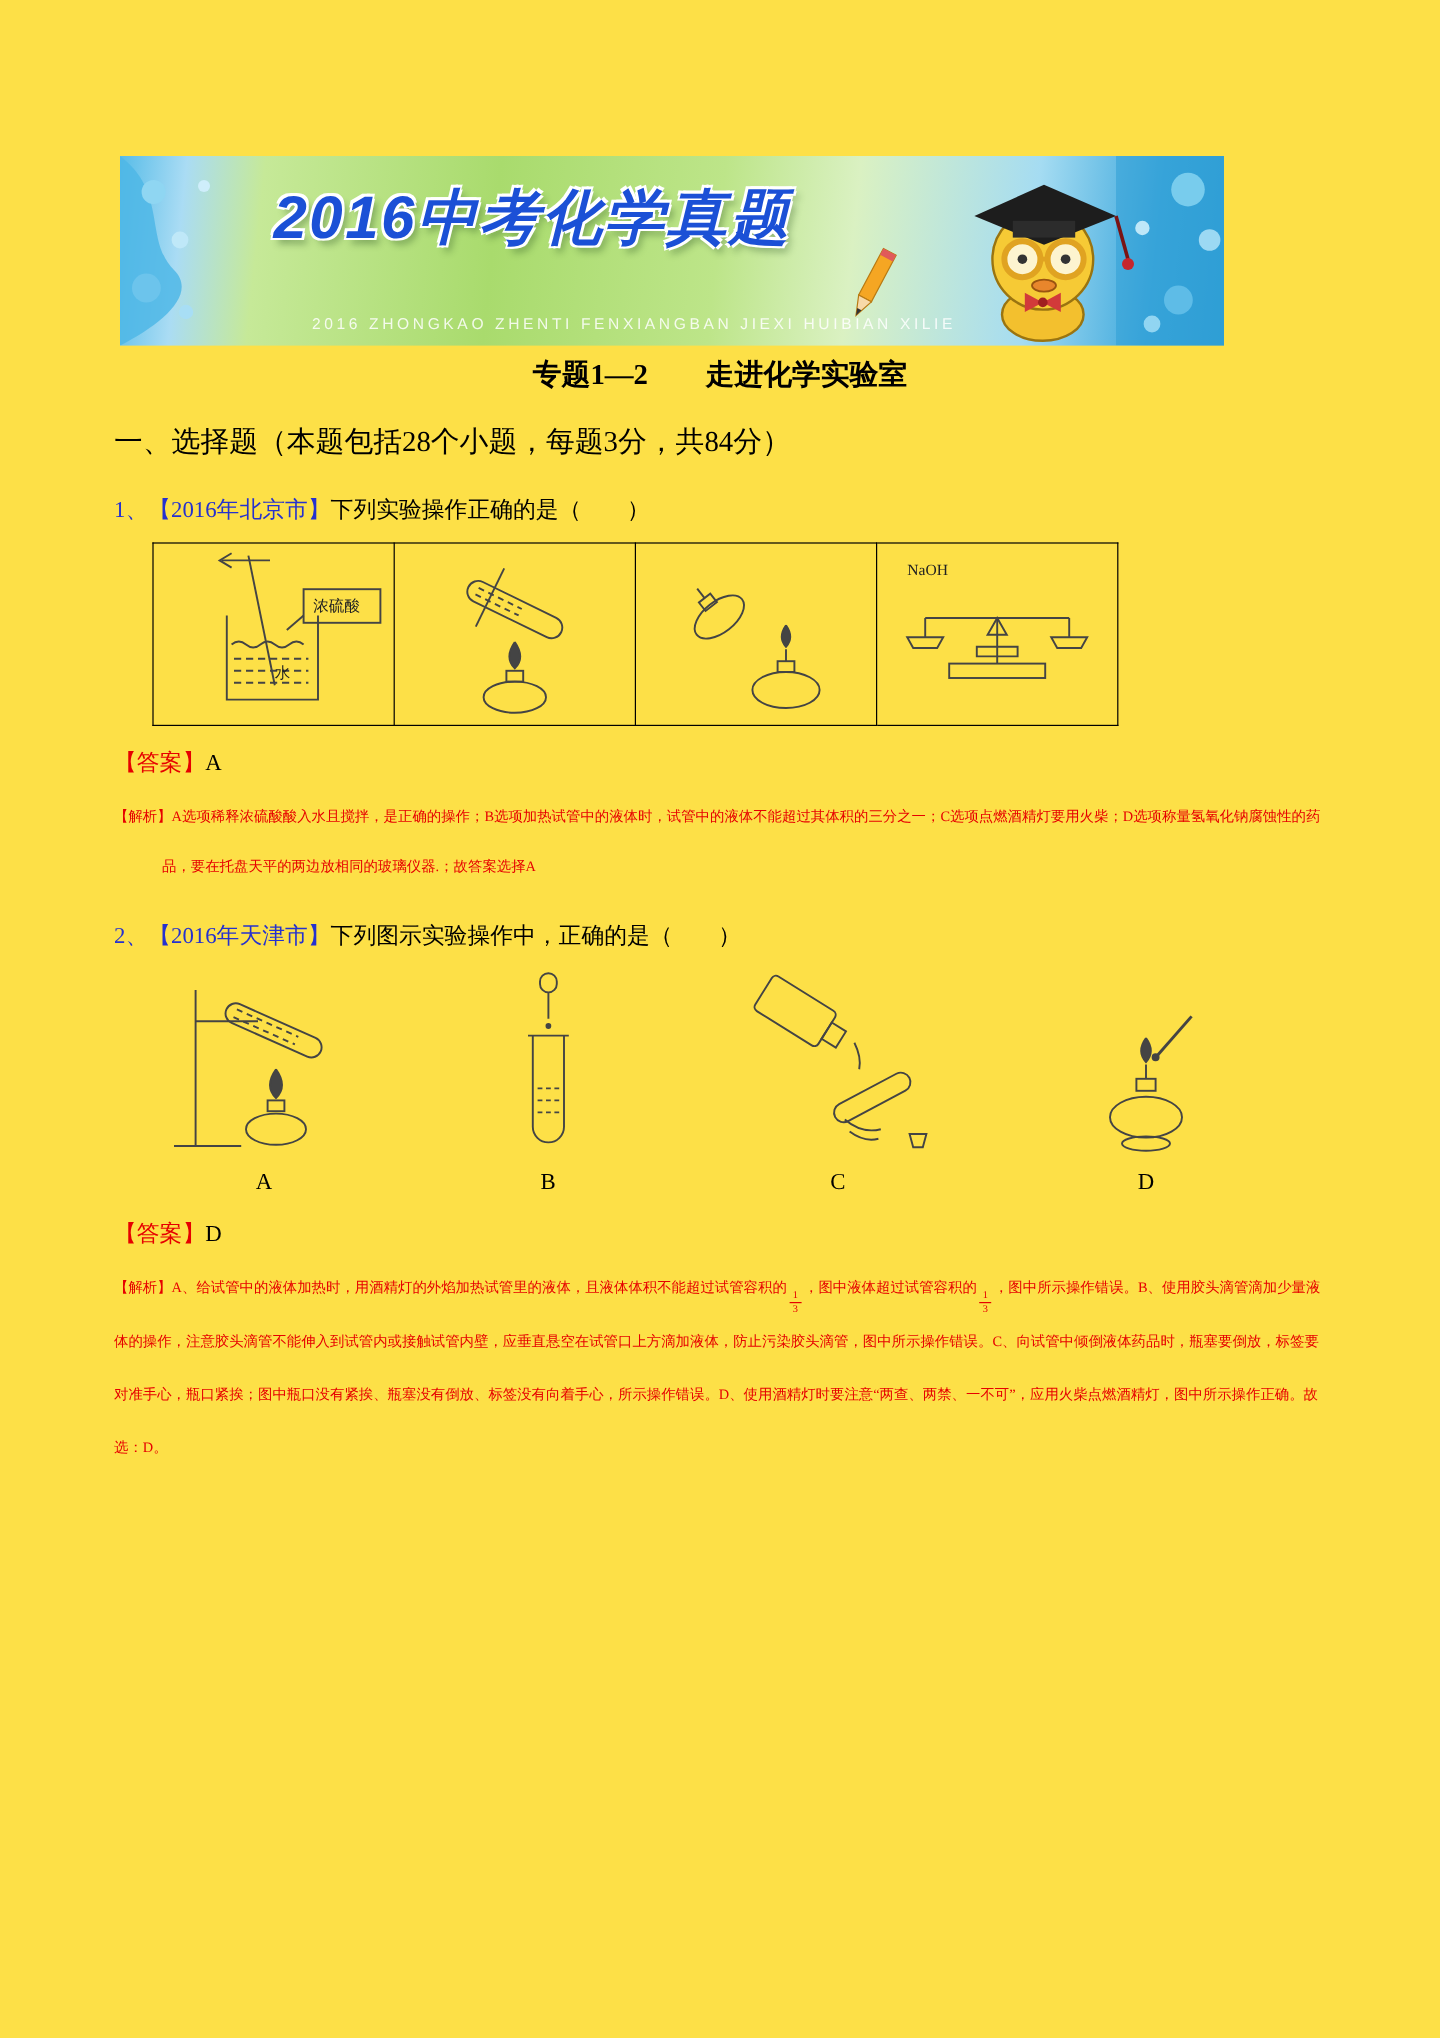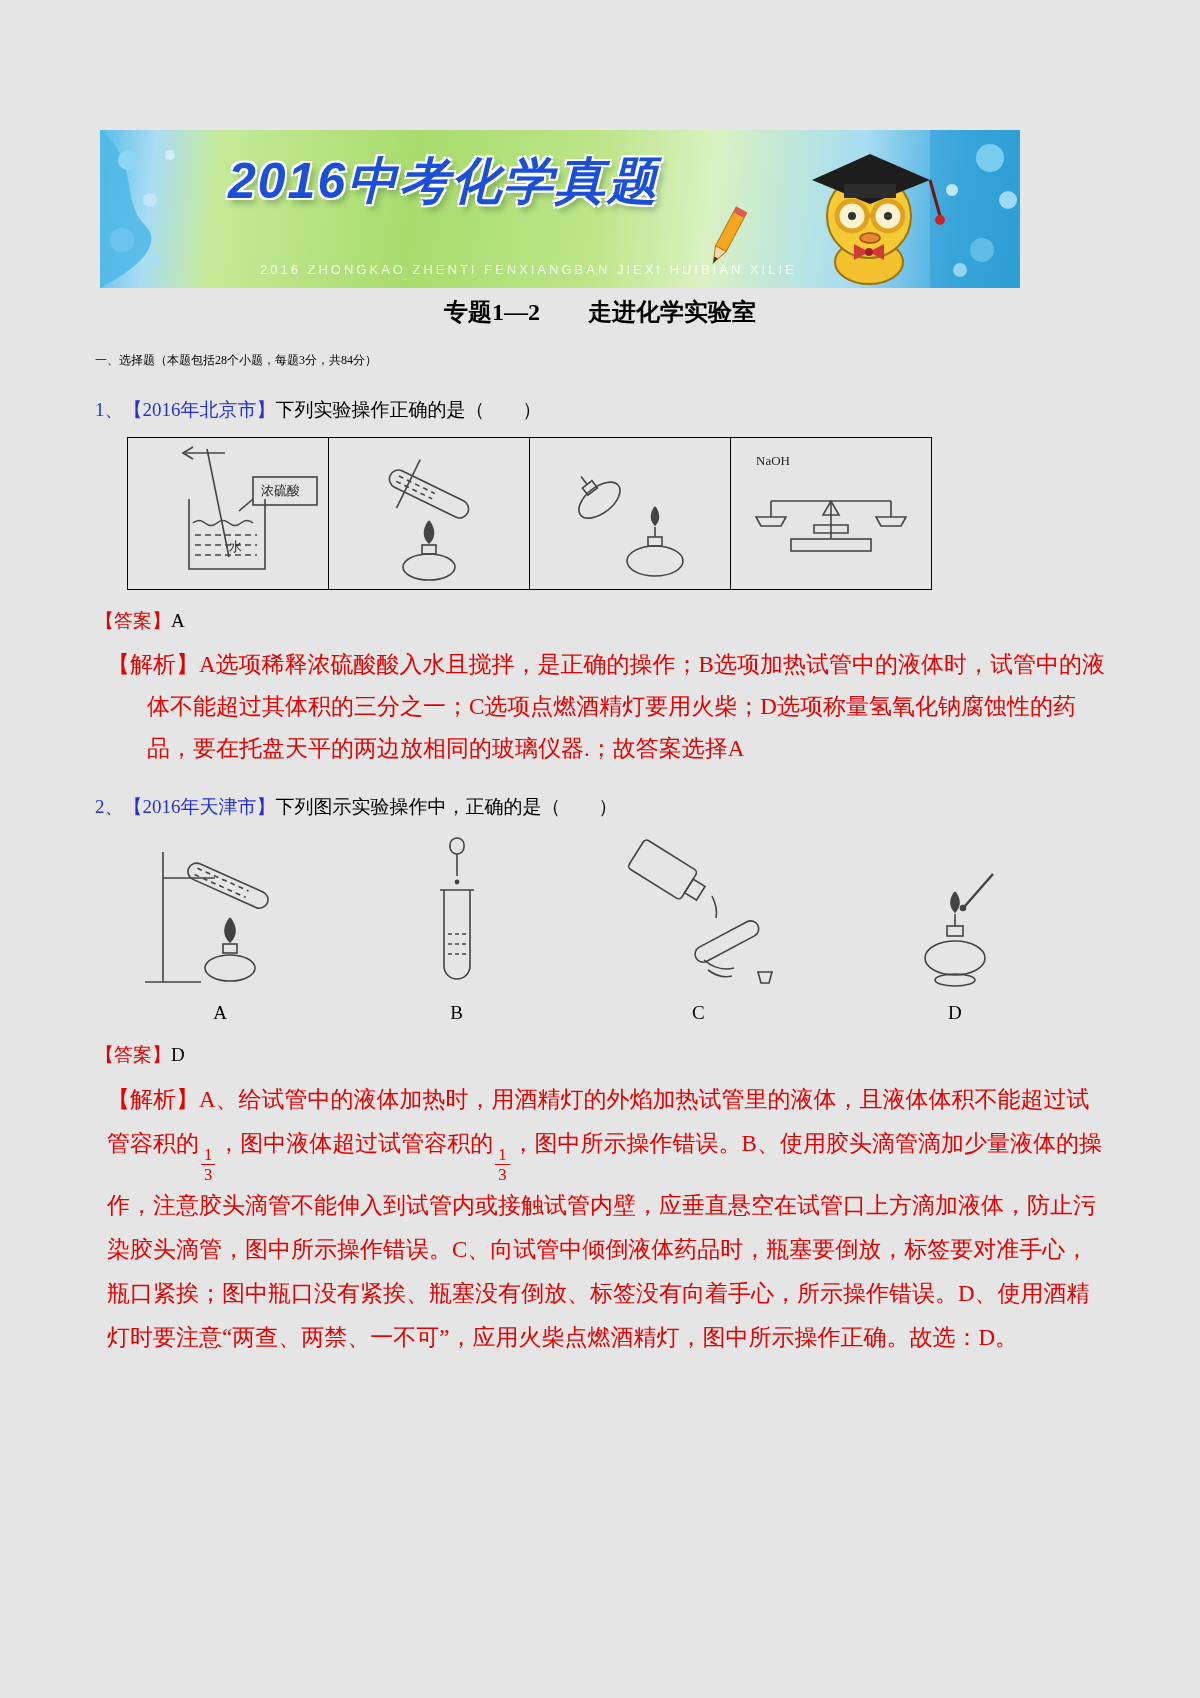--- a/index.html
+++ b/index.html
@@ -1,18 +1,18 @@
 <!DOCTYPE html>
 <html><head>
 <meta charset="utf-8">
 <style>
   * { box-sizing: border-box; }
   html,body { margin:0; padding:0; background:#fff; }
   body { font-family:"Liberation Serif","DejaVu Serif",serif; color:#000; }
-  .page { position:relative; width:1200px; height:1698px; background:#e5e5e5; overflow:hidden;padding-left:20px; }
+  .page { position:relative; width:1200px; height:1698px; background:#fde047; overflow:hidden;padding-left:20px; }
 
   
   .banner {
     position:absolute; left:100px; top:130px; width:920px; height:158px;
     background:linear-gradient(96deg,#57bce8 0%,#aadcf4 6%,#c6e998 13%,#a9db6d 34%,#bde589 54%,#daf1c2 66%,#a5dcf2 82%,#3fa9dd 93%,#2d9ed5 100%);
     overflow:hidden;
   }
   .banner-title {
     position:absolute; left:128px; top:18px;
     font-family:"Liberation Sans","DejaVu Sans",sans-serif;
@@ -37,28 +37,28 @@
   .banner-splash-left { position:absolute; left:0; top:0; }
   .banner-bubbles-right { position:absolute; right:0; top:0; }
   .banner-pencil { position:absolute; left:596px; top:74px; }
   .banner-mascot { position:absolute; right:56px; top:4px; }
 
   
   .content { position:absolute; left:95px; top:296px; width:1010px; }
   .doc-title {
     text-align:center; font-weight:bold; font-size:24px; margin:0 0 24px 0;
   }
-  .section-heading { font-size:12px; margin:0 0 28px 0; }
+  .section-heading { font-size:24px; margin:0 0 28px 0; }
   .q-line { font-size:19px; margin:24px 0 14px 0; }
   .q-prefix { color:#2531cf; }
   .ans-line { font-size:19px; margin:18px 0 10px 0; }
   .ans-label { color:#e60000; }
   .analysis {
-    color:#e60000; font-size:23px; line-height:42px;
-    margin:6px 0 10px 12px; padding-left:40px; text-indent:-40px;
+    color:#e60000; font-size:12px; line-height:42px;
+    margin:6px 0 10px 0; padding-left:40px; text-indent:-40px;
   }
   .analysis.no-hang { padding-left:0; text-indent:0; }
   .kai { line-height:44px; }
 
   
   .q1-table { border-collapse:collapse; margin:4px 0 6px 32px; }
   .q1-table td { border:1px solid #000; padding:0; }
   .q1-table td.img-cell { width:201px; height:152px; text-align:center; vertical-align:middle;margin-left:23px; }
   .q1-table td.cap { height:36px; font-size:19px; padding:4px 6px 4px 10px; }
 

